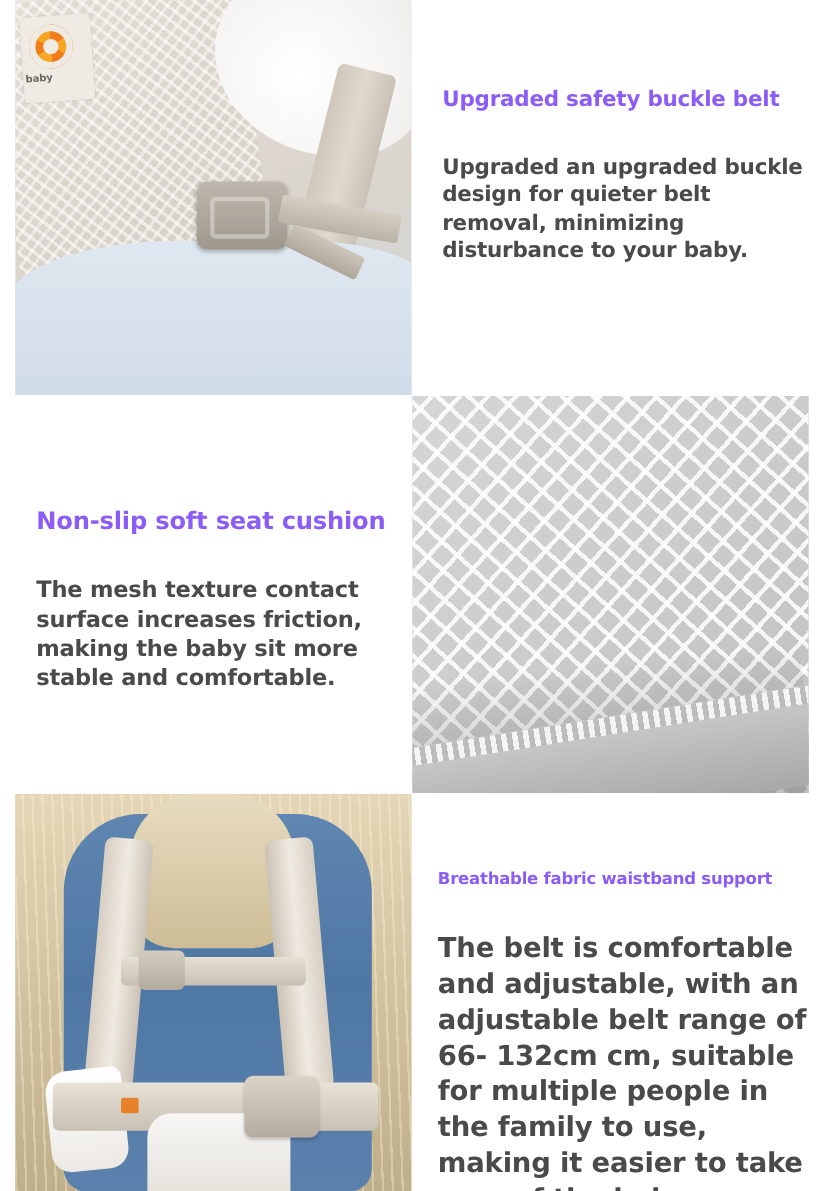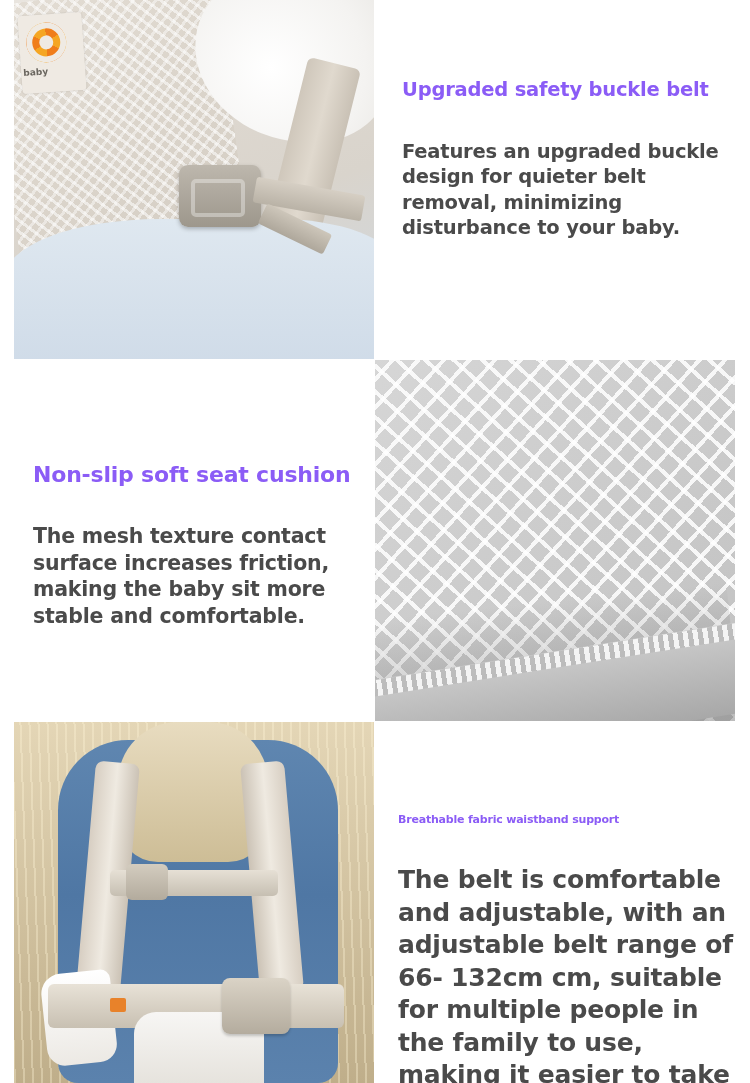--- a/index.html
+++ b/index.html
@@ -287,21 +287,21 @@
   }
   #s3-tag {
     position: absolute;
     left: 96px; top: 276px;
     width: 16px; height: 14px;
     background: #e8822a;
     border-radius: 2px;
   }
 
   #sec3-text { left: 398px; top: 790px; width: 340px; }
-  #sec3-text .head { font-size: 11px; margin-bottom: 38px; margin-top: 23px; }
+  #sec3-text .head { font-size: 15px; margin-bottom: 38px; }
   #sec3-text .body-text { font-size: 25px; }
 </style>
 </head>
 <body>
 
 <div class="page">
 
   <div class="photo block" id="sec1-photo">
     <div id="s1-mesh"></div>
     <div id="s1-white-cloth"></div>
@@ -311,21 +311,21 @@
     <div id="s1-webbing"></div>
     <div id="s1-tail"></div>
     <div id="s1-logo">
       <div class="swirl"></div>
       <div class="brand">baby</div>
     </div>
   </div>
 
   <div class="text-col" id="sec1-text">
     <div class="head">Upgraded safety buckle belt</div>
-    <div class="body-text">Features an upgraded buckle design for quieter belt removal, minimizing disturbance to your baby.</div>
+    <div class="body-text">Upgraded an upgraded buckle design for quieter belt removal, minimizing disturbance to your baby.</div>
   </div>
 
   <div class="photo block" id="sec2-photo">
     <div id="s2-grid"></div>
     <div id="s2-shadow"></div>
     <div id="s2-edge"></div>
     <div id="s2-seam"></div>
   </div>
 
   <div class="text-col" id="sec2-text">

